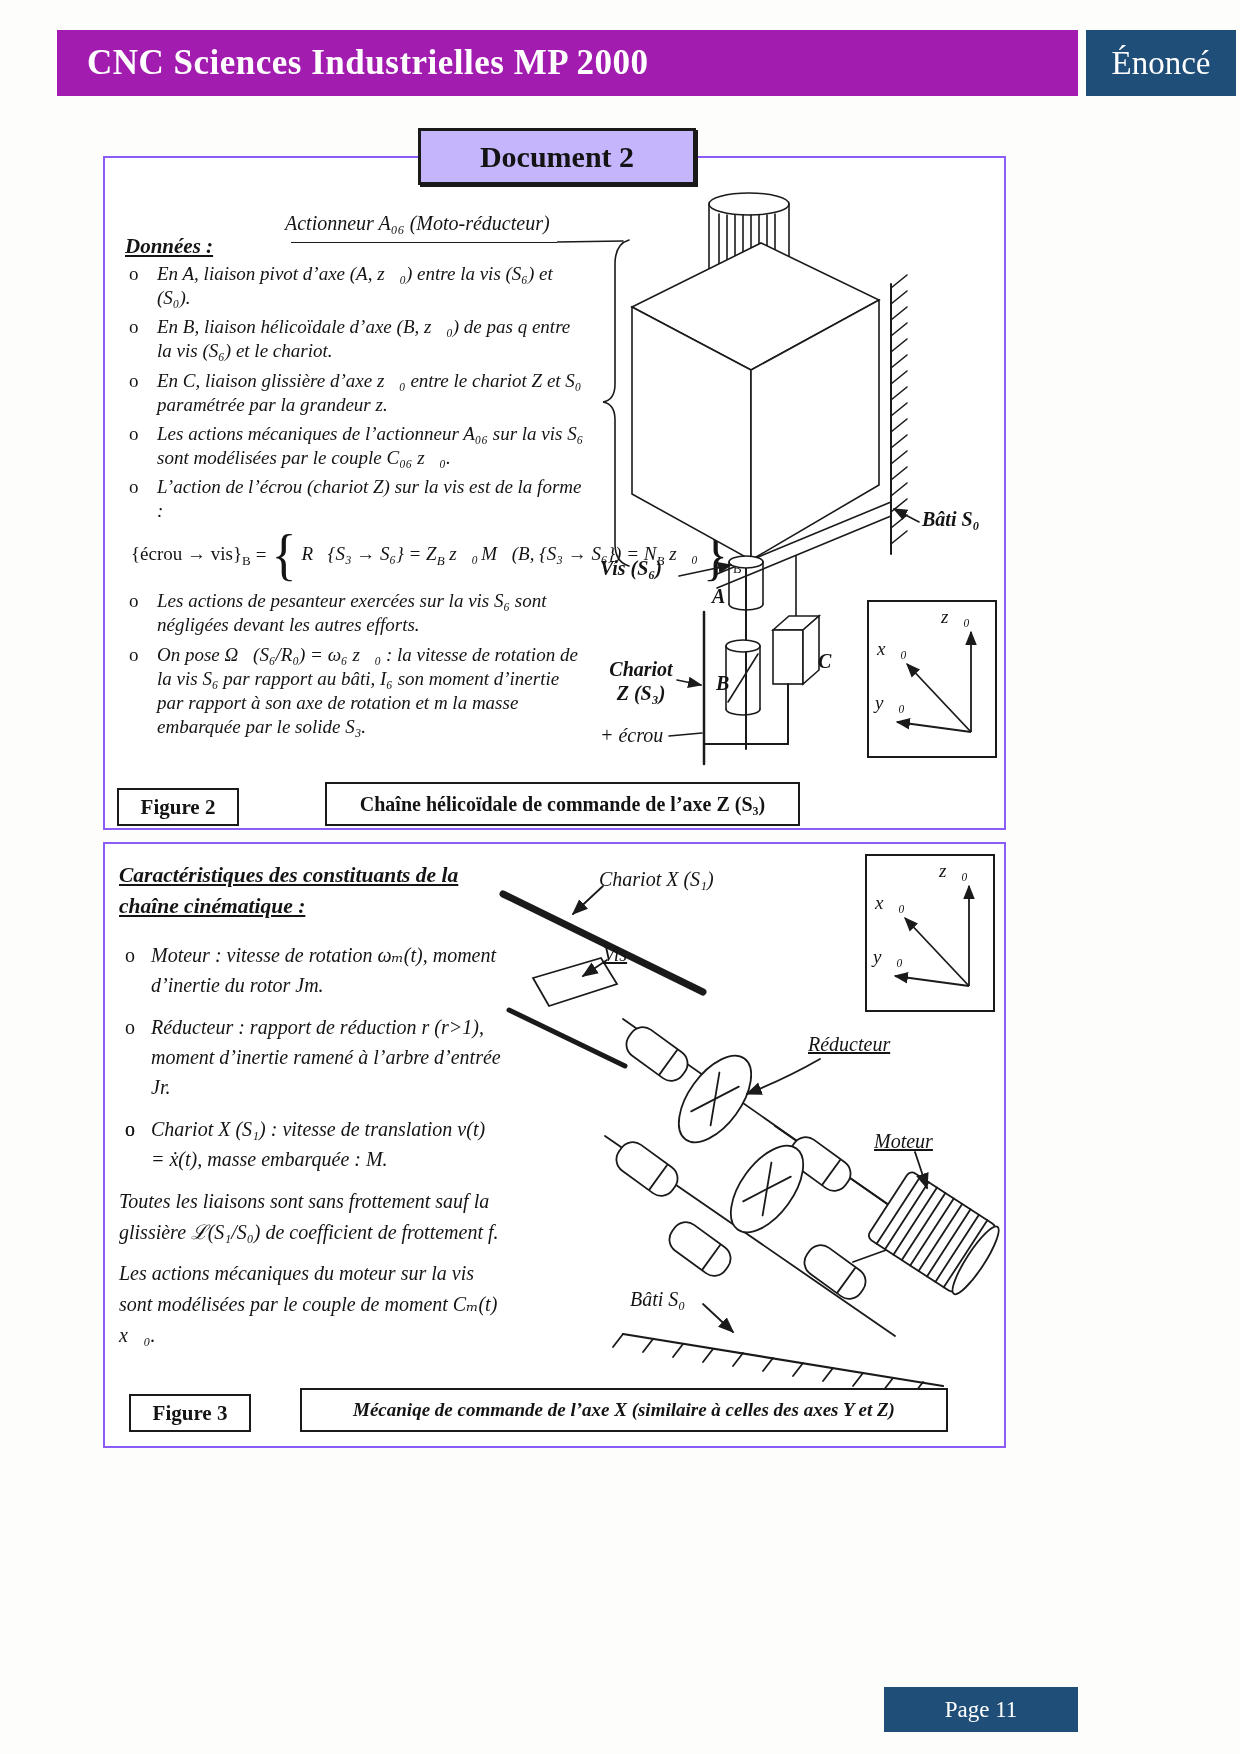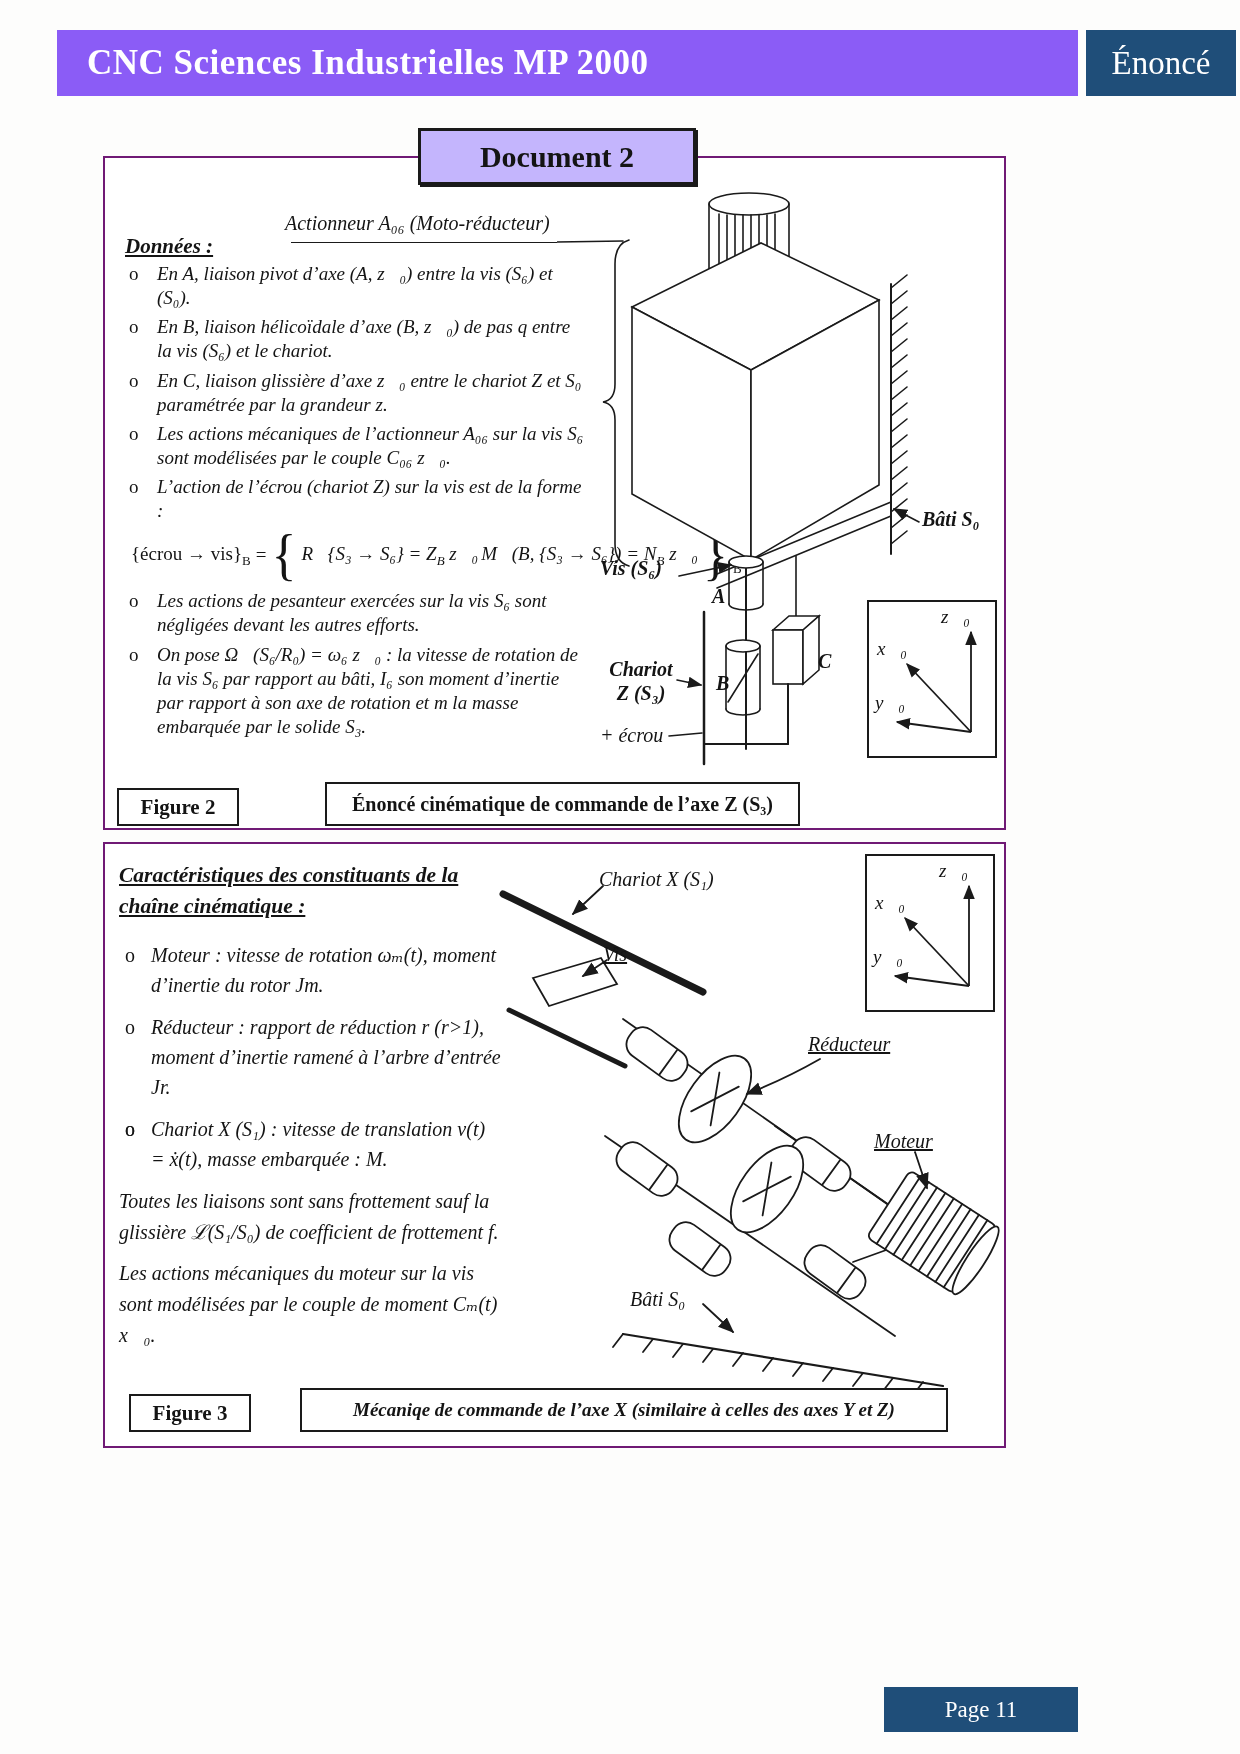--- a/index.html
+++ b/index.html
@@ -1,26 +1,26 @@
 <!DOCTYPE html>
 <html><head>
 <meta charset="utf-8">
 <style>
   * { box-sizing: border-box; }
   body { margin:0; background:#ffffff; font-family:"Liberation Serif","DejaVu Serif",serif; color:#141414; }
   .page { position:relative; width:1240px; height:1754px; background:#fdfdfc; overflow:hidden; }
 
   
-  .header-bar { position:absolute; left:57px; top:30px; width:1021px; height:66px; background:#8b5cf6; display:flex; align-items:center; padding-left:30px; }
+  .header-bar { position:absolute; left:57px; top:30px; width:1021px; height:66px; background:#a21caf; display:flex; align-items:center; padding-left:30px; }
   .header-title { color:#ffffff; font-size:35px; font-weight:bold; letter-spacing:.5px; }
   .header-badge { position:absolute; left:1086px; top:30px; width:150px; height:66px; background:#1f4e79; color:#fff; display:flex; align-items:center; justify-content:center; font-size:33px; }
 
   .doc-title-box { position:absolute; left:418px; top:128px; width:278px; height:57px; background:#c4b5fd; border:3px solid #1a1a1a; box-shadow:2px 2px 0 0 #1a1a1a; display:flex; align-items:center; justify-content:center; font-size:30px; font-weight:bold; z-index:6; }
 
-  .box { position:absolute; background:#fff; border:2px solid #701a75; }
+  .box { position:absolute; background:#fff; border:2px solid #8b5cf6; }
   .box1 { left:103px; top:156px; width:903px; height:674px; }
   .box2 { left:103px; top:842px; width:903px; height:606px; }
 
   
   .donnees { position:absolute; left:20px; top:76px; font-weight:bold; font-style:italic; font-size:21px; text-decoration:underline; }
   .col1 { position:absolute; left:18px; top:104px; width:462px; font-size:19px; line-height:1.27; font-style:italic; }
   ul.blist { list-style:none; margin:0; padding:0; }
   .bi { position:relative; padding-left:34px; margin-bottom:5px; }
   .mk { position:absolute; left:6px; top:0; font-style:normal; }
 
@@ -220,21 +220,21 @@
           <line x1="102" y1="130" x2="38" y2="62" marker-end="url(#ax1)"></line>
           <line x1="102" y1="130" x2="28" y2="120" marker-end="url(#ax1)"></line>
         </g>
       </svg>
       <span class="axlab" style="left:72px; top:4px;">z⃗₀</span>
       <span class="axlab" style="left:8px; top:36px;">x⃗₀</span>
       <span class="axlab" style="left:6px; top:90px;">y⃗₀</span>
     </div>
 
     <div class="figlab" style="left:12px; top:630px;">Figure 2</div>
-    <div class="capbox cap1">Énoncé cinématique de commande de l’axe Z (S₃)</div>
+    <div class="capbox cap1">Chaîne hélicoïdale de commande de l’axe Z (S₃)</div>
   </section>
 
   <section class="box box2">
 
     <div class="carac">Caractéristiques des constituants de la chaîne cinématique :</div>
 
     <div class="col2">
       <ul class="blist">
         <li class="bi2"><span class="mk">o</span><span>Moteur : vitesse de rotation ωₘ(t), moment d’inertie du rotor Jm.</span></li>
         <li class="bi2"><span class="mk">o</span><span>Réducteur : rapport de réduction r (r&gt;1), moment d’inertie ramené à l’arbre d’entrée Jr.</span></li>

